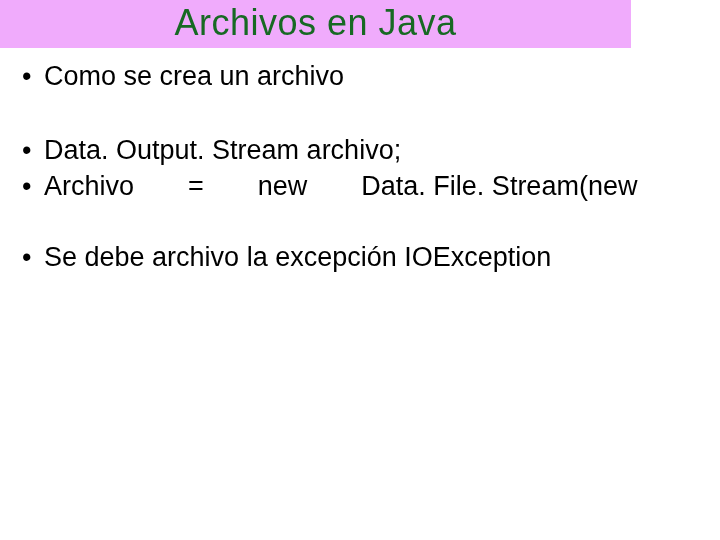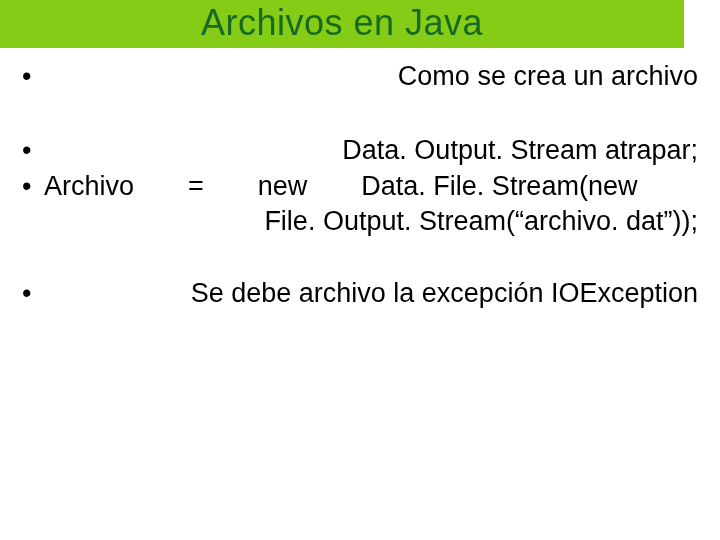--- a/index.html
+++ b/index.html
@@ -8,23 +8,23 @@
     width: 720px;
     height: 540px;
     background: #ffffff;
     font-family: Arial, Helvetica, sans-serif;
     overflow: hidden;
   }
   .title-bar {
     position: absolute;
     top: 0;
     left: 0;
-    width: 684px;
+    width: 631px;
     height: 48px;
-    background: #84cc16;
+    background: #f0abfc;
     text-align: center;
   }
   .title-bar span {
     font-size: 36px;
     line-height: 46px;
     color: #176923;
     font-weight: 400;
     letter-spacing: 0.5px;
   }
   .content {
@@ -42,21 +42,20 @@
     line-height: 1.25;
     margin: 0;
   }
   .dot {
     width: 22px;
     flex: 0 0 22px;
     text-align: left;
   }
   .text {
     flex: 1;
-    text-align: right;
   }
   .gap-large {
     height: 40px;
   }
   .gap-medium {
     height: 38px;
   }
   .justify .text {
     text-align: justify;
     text-justify: inter-word;
@@ -76,32 +75,28 @@
 
   <div class="bullet">
     <div class="dot">•</div>
     <div class="text">Como se crea un archivo</div>
   </div>
 
   <div class="gap-large"></div>
 
   <div class="bullet">
     <div class="dot">•</div>
-    <div class="text">Data. Output. Stream atrapar;</div>
+    <div class="text">Data. Output. Stream archivo;</div>
   </div>
 
   <div class="bullet justify tight">
     <div class="dot">•</div>
     <div class="text">Archivo  =  new  Data. File. Stream(new</div>
   </div>
 
-  <div class="bullet tight">
-    <div class="dot"></div>
-    <div class="text">File. Output. Stream(“archivo. dat”));</div>
-  </div>
 
   <div class="gap-medium"></div>
 
   <div class="bullet">
     <div class="dot">•</div>
     <div class="text">Se debe archivo la excepción IOException</div>
   </div>
 
 </div>
 

